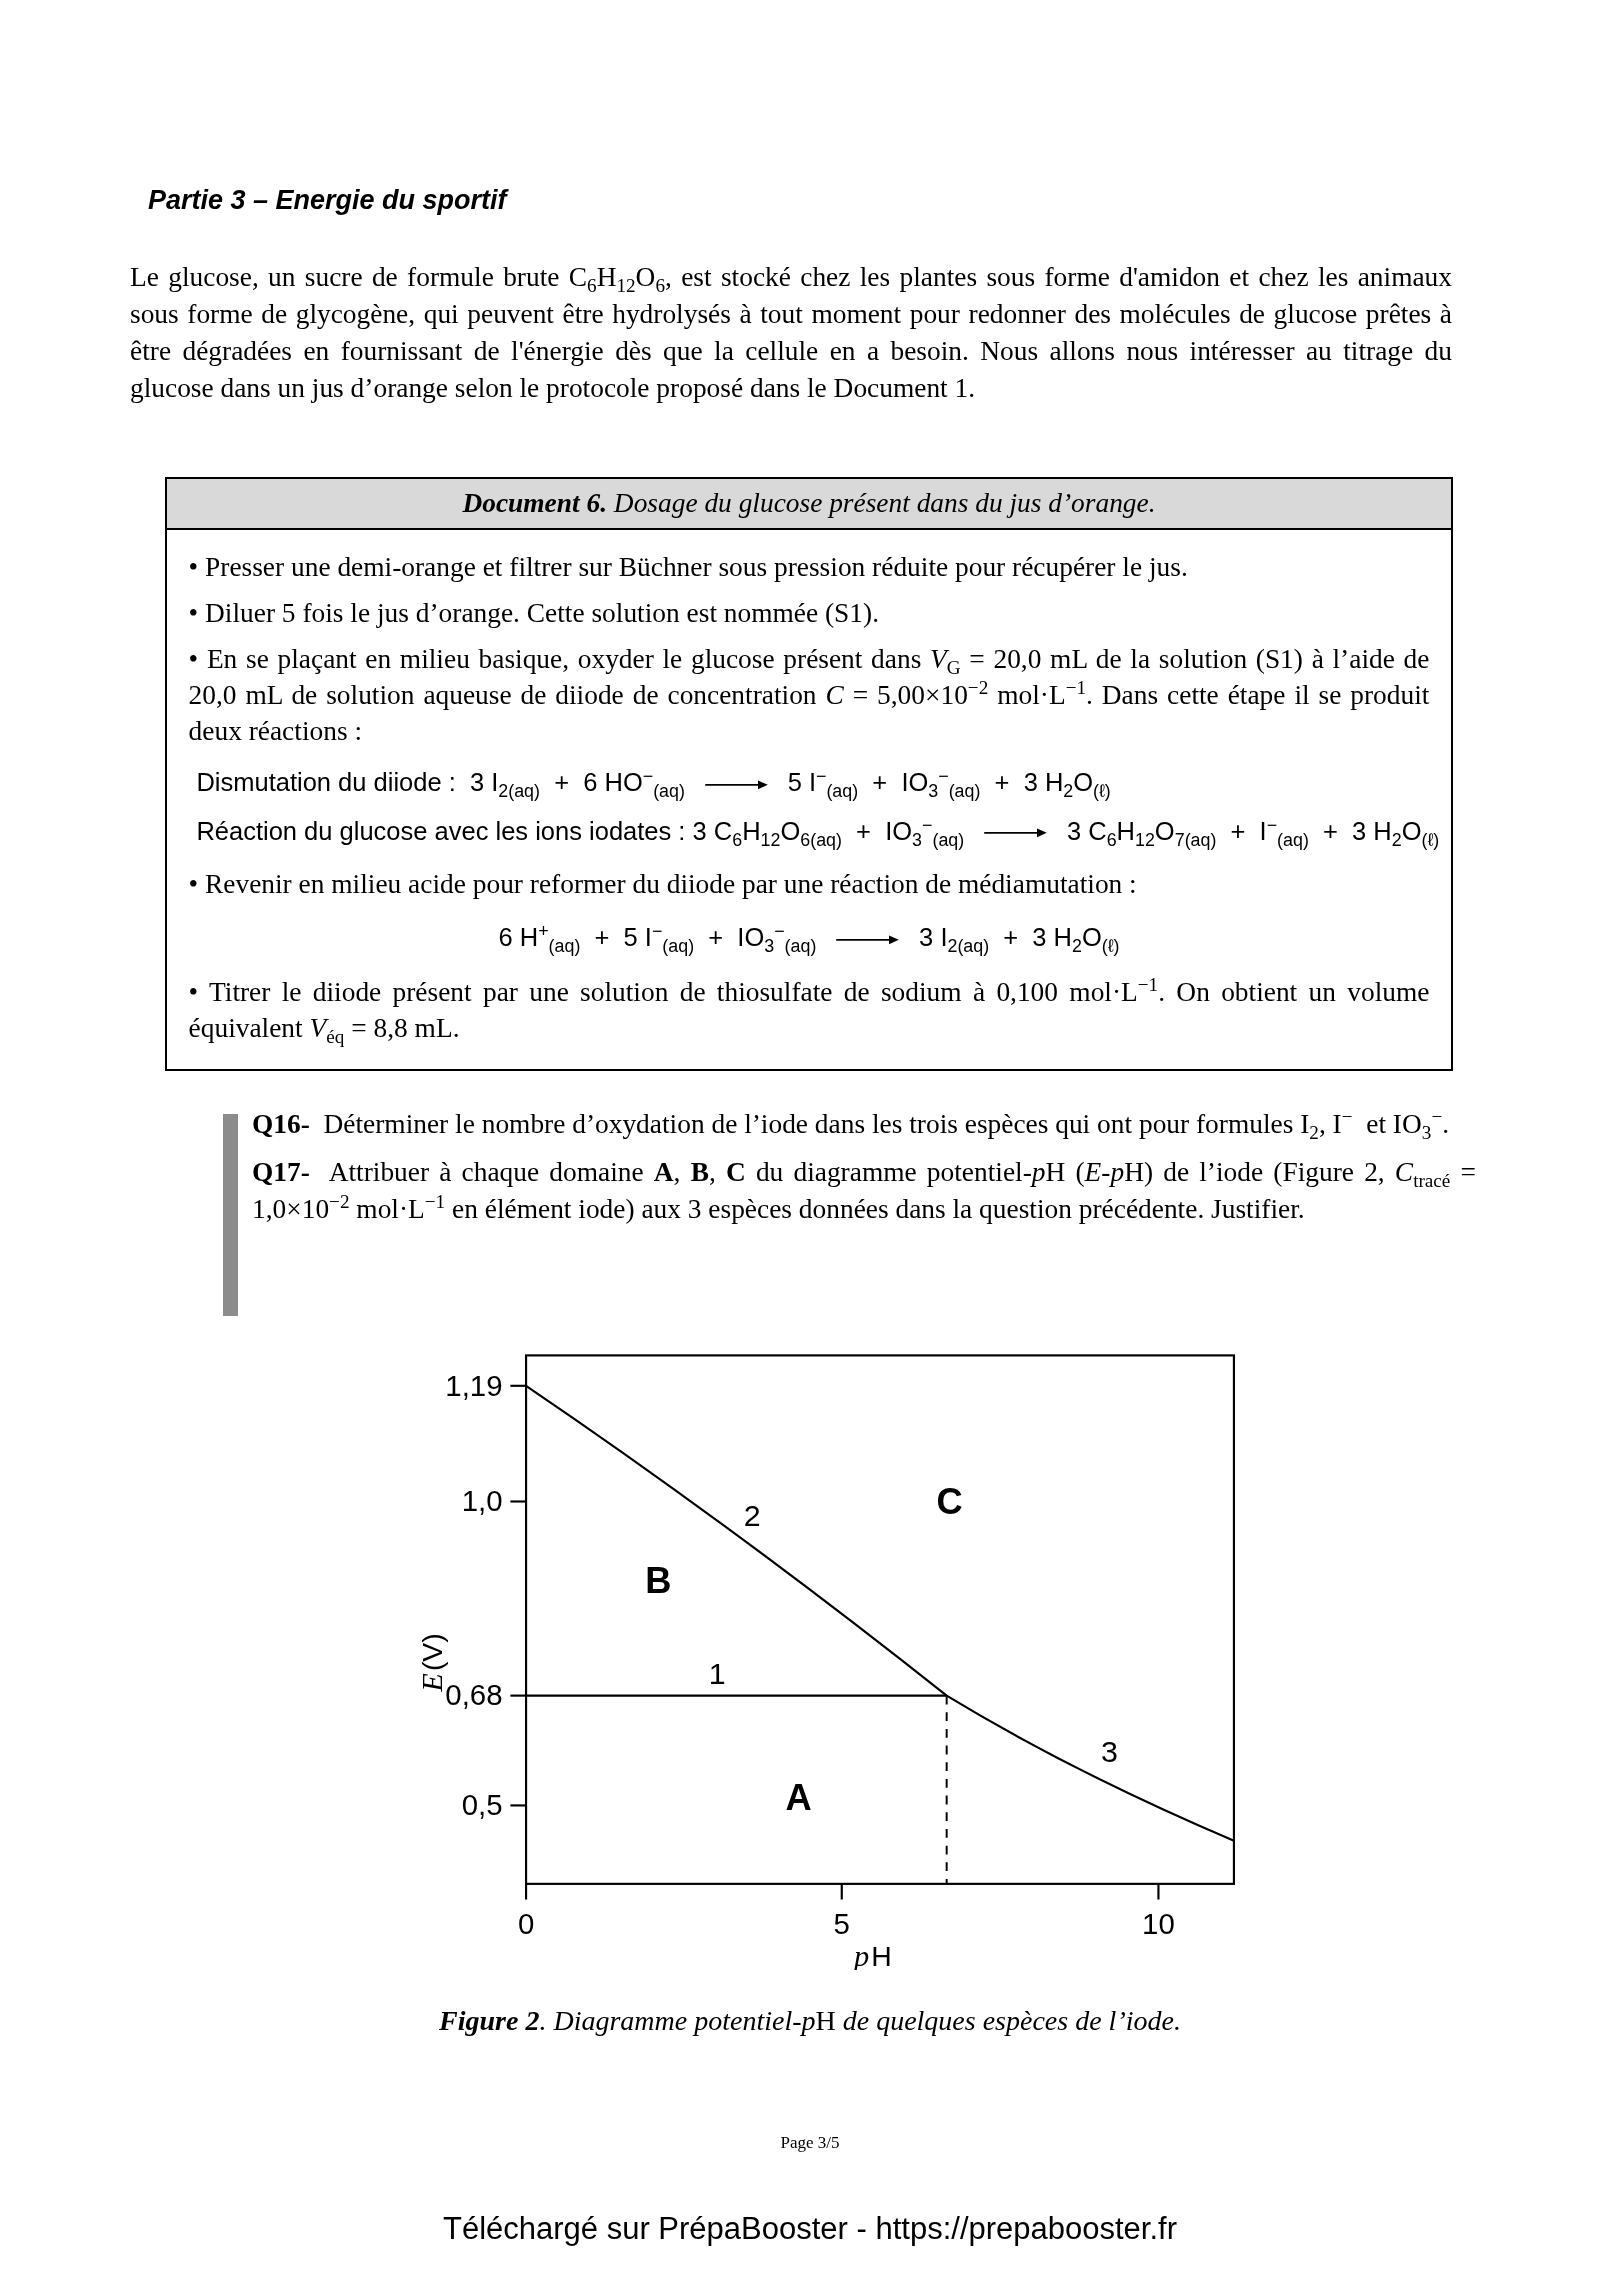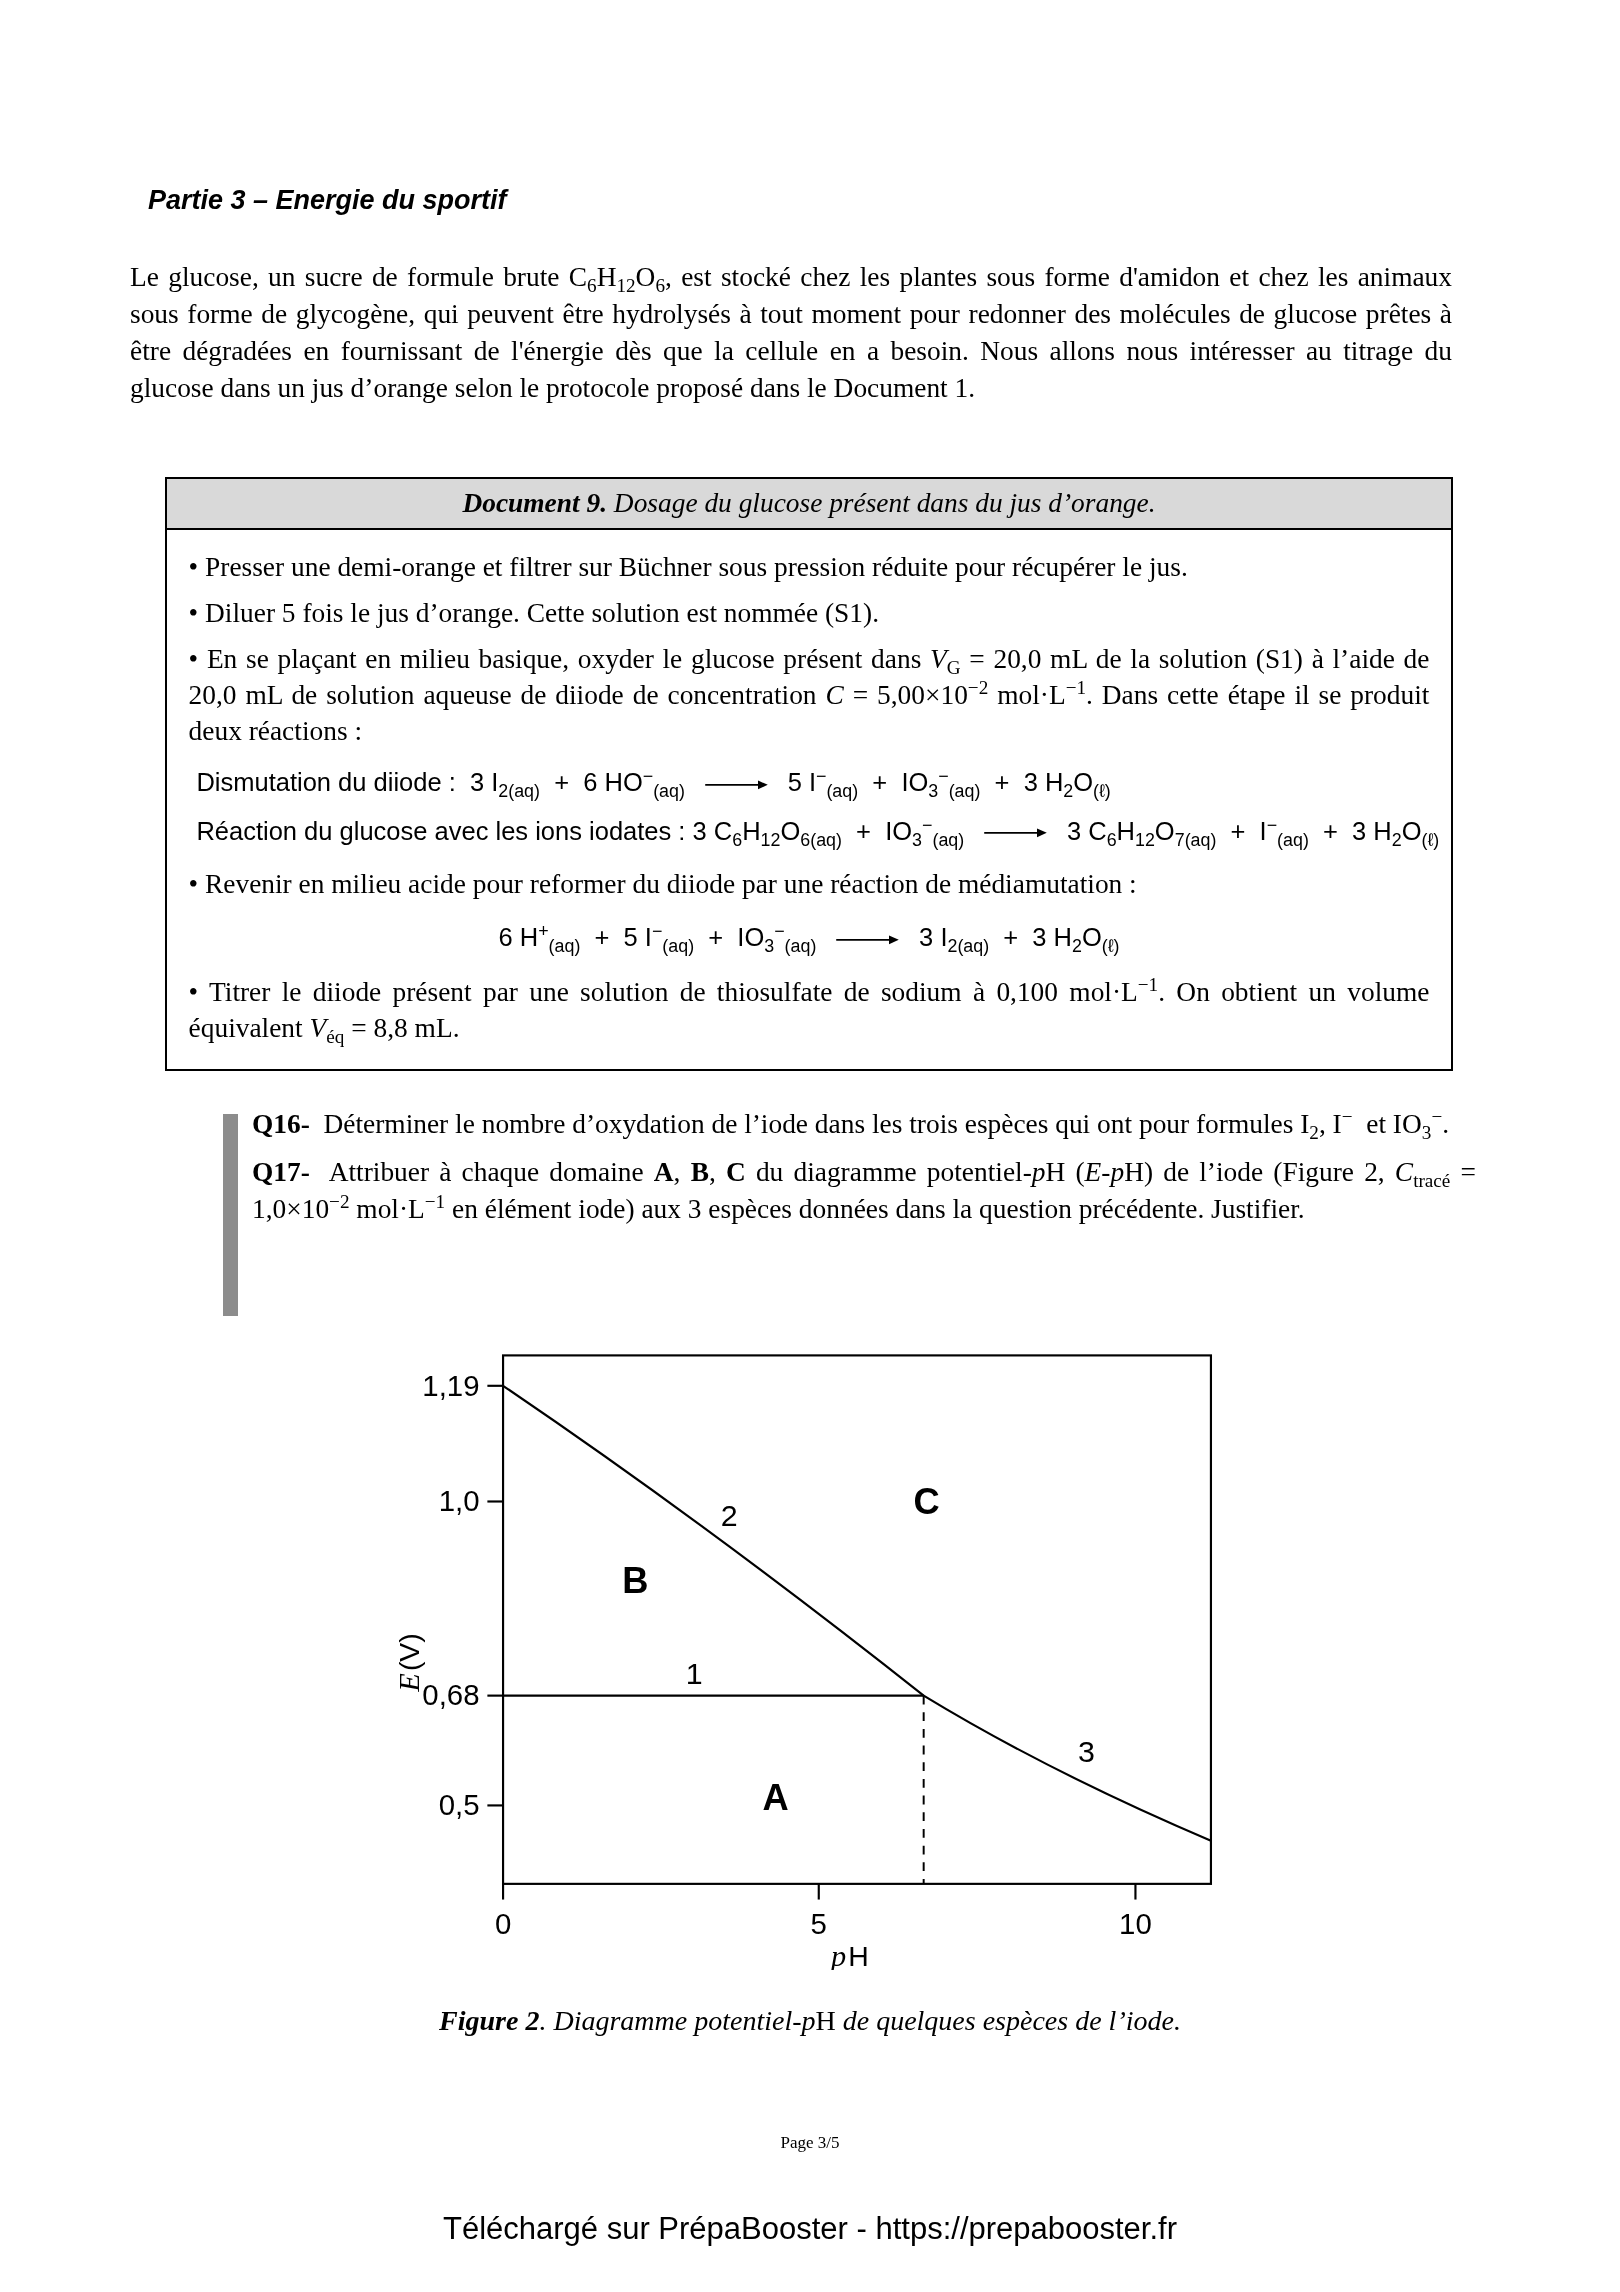--- a/index.html
+++ b/index.html
@@ -28,21 +28,21 @@
   .arr svg{vertical-align:middle;margin:0 11.8px;}
   .rm{font-style:normal;}
 
   
   .qblock{position:absolute;left:201px;top:1106px;width:1253px;margin-left:22px;}
   .qbar{position:absolute;left:0;top:7.8px;width:14.7px;height:202px;background:#8c8c8c;}
   .qtext{margin-left:29px;}
   .q{font-size:27.4px;line-height:37px;text-align:justify;margin:0 0 10.8px 0;}
 
   
-  .fig{position:absolute;left:356px;top:1333px;width:902px;height:637px;margin:0;}
+  .fig{position:absolute;left:379px;top:1333px;width:902px;height:637px;margin:0;}
   .chart{width:100%;height:100%;}
   .frame{fill:none;stroke:#000;stroke-width:2.2;}
   .curve{fill:none;stroke:#000;stroke-width:2.2;}
   .dash{fill:none;stroke:#000;stroke-width:2;stroke-dasharray:9 8;}
   .tick{stroke:#000;stroke-width:2.2;}
   .ticklab{font-family:"Liberation Sans", sans-serif;font-size:30px;fill:#000;}
   .regionlab{font-family:"Liberation Sans", sans-serif;font-size:37px;font-weight:bold;fill:#000;}
   .linelab{font-family:"Liberation Sans", sans-serif;font-size:31px;fill:#000;}
   .ylab-sym,.xlab-p{font-family:"Liberation Serif", serif;font-style:italic;font-size:31px;fill:#000;}
   .ylab-unit,.xlab-h{font-family:"Liberation Sans", sans-serif;font-size:29px;fill:#000;}
@@ -59,21 +59,21 @@
 <body>
 
 <div class="page">
 
   <h1 class="title">Partie 3 – Energie du sportif</h1>
 
   <p class="intro">Le glucose, un sucre de formule brute C<sub>6</sub>H<sub>12</sub>O<sub>6</sub>, est stocké chez les plantes sous forme d'amidon et chez les animaux sous forme de glycogène, qui peuvent être hydrolysés à tout moment pour redonner des molécules de glucose prêtes à être dégradées en fournissant de l'énergie dès que la cellule en a besoin. Nous allons nous intéresser au titrage du glucose dans un jus d’orange selon le protocole proposé dans le Document 1.</p>
 
   <section class="docbox">
     <div class="docbox-header">
-      <span class="hb">Document 9.</span><span class="hi"> Dosage du glucose présent dans du jus d’orange.</span>
+      <span class="hb">Document 6.</span><span class="hi"> Dosage du glucose présent dans du jus d’orange.</span>
     </div>
     <div class="docbox-body">
       <p class="bullet">• Presser une demi-orange et filtrer sur Büchner sous pression réduite pour récupérer le jus.</p>
       <p class="bullet">• Diluer 5 fois le jus d’orange. Cette solution est nommée (S1).</p>
       <p class="bullet">• En se plaçant en milieu basique, oxyder le glucose présent dans <i>V</i><sub>G</sub> = 20,0 mL de la solution (S1) à l’aide de 20,0 mL de solution aqueuse de diiode de concentration <i>C</i> = 5,00×10<sup>−2</sup> mol·L<sup>−1</sup>. Dans cette étape il se produit deux réactions :</p>
       <p class="eq">Dismutation du diiode :&nbsp; 3 I<sub>2(aq)</sub>&nbsp; +&nbsp; 6 HO<sup>−</sup><sub>(aq)</sub> <span class="arr"><svg width="65" height="13.7" viewBox="0 0 66 14">
               <line x1="1" y1="7" x2="56" y2="7" stroke="#000" stroke-width="1.7"></line>
               <polygon points="55,2.5 65,7 55,11.5"></polygon>
             </svg></span> 5 I<sup>−</sup><sub>(aq)</sub>&nbsp; +&nbsp; IO<sub>3</sub><sup>−</sup><sub>(aq)</sub>&nbsp; +&nbsp; 3 H<sub>2</sub>O<sub>(ℓ)</sub></p>
       <p class="eq">Réaction du glucose avec les ions iodates : 3 C<sub>6</sub>H<sub>12</sub>O<sub>6(aq)</sub>&nbsp; +&nbsp; IO<sub>3</sub><sup>−</sup><sub>(aq)</sub> <span class="arr"><svg width="65" height="13.7" viewBox="0 0 66 14">

